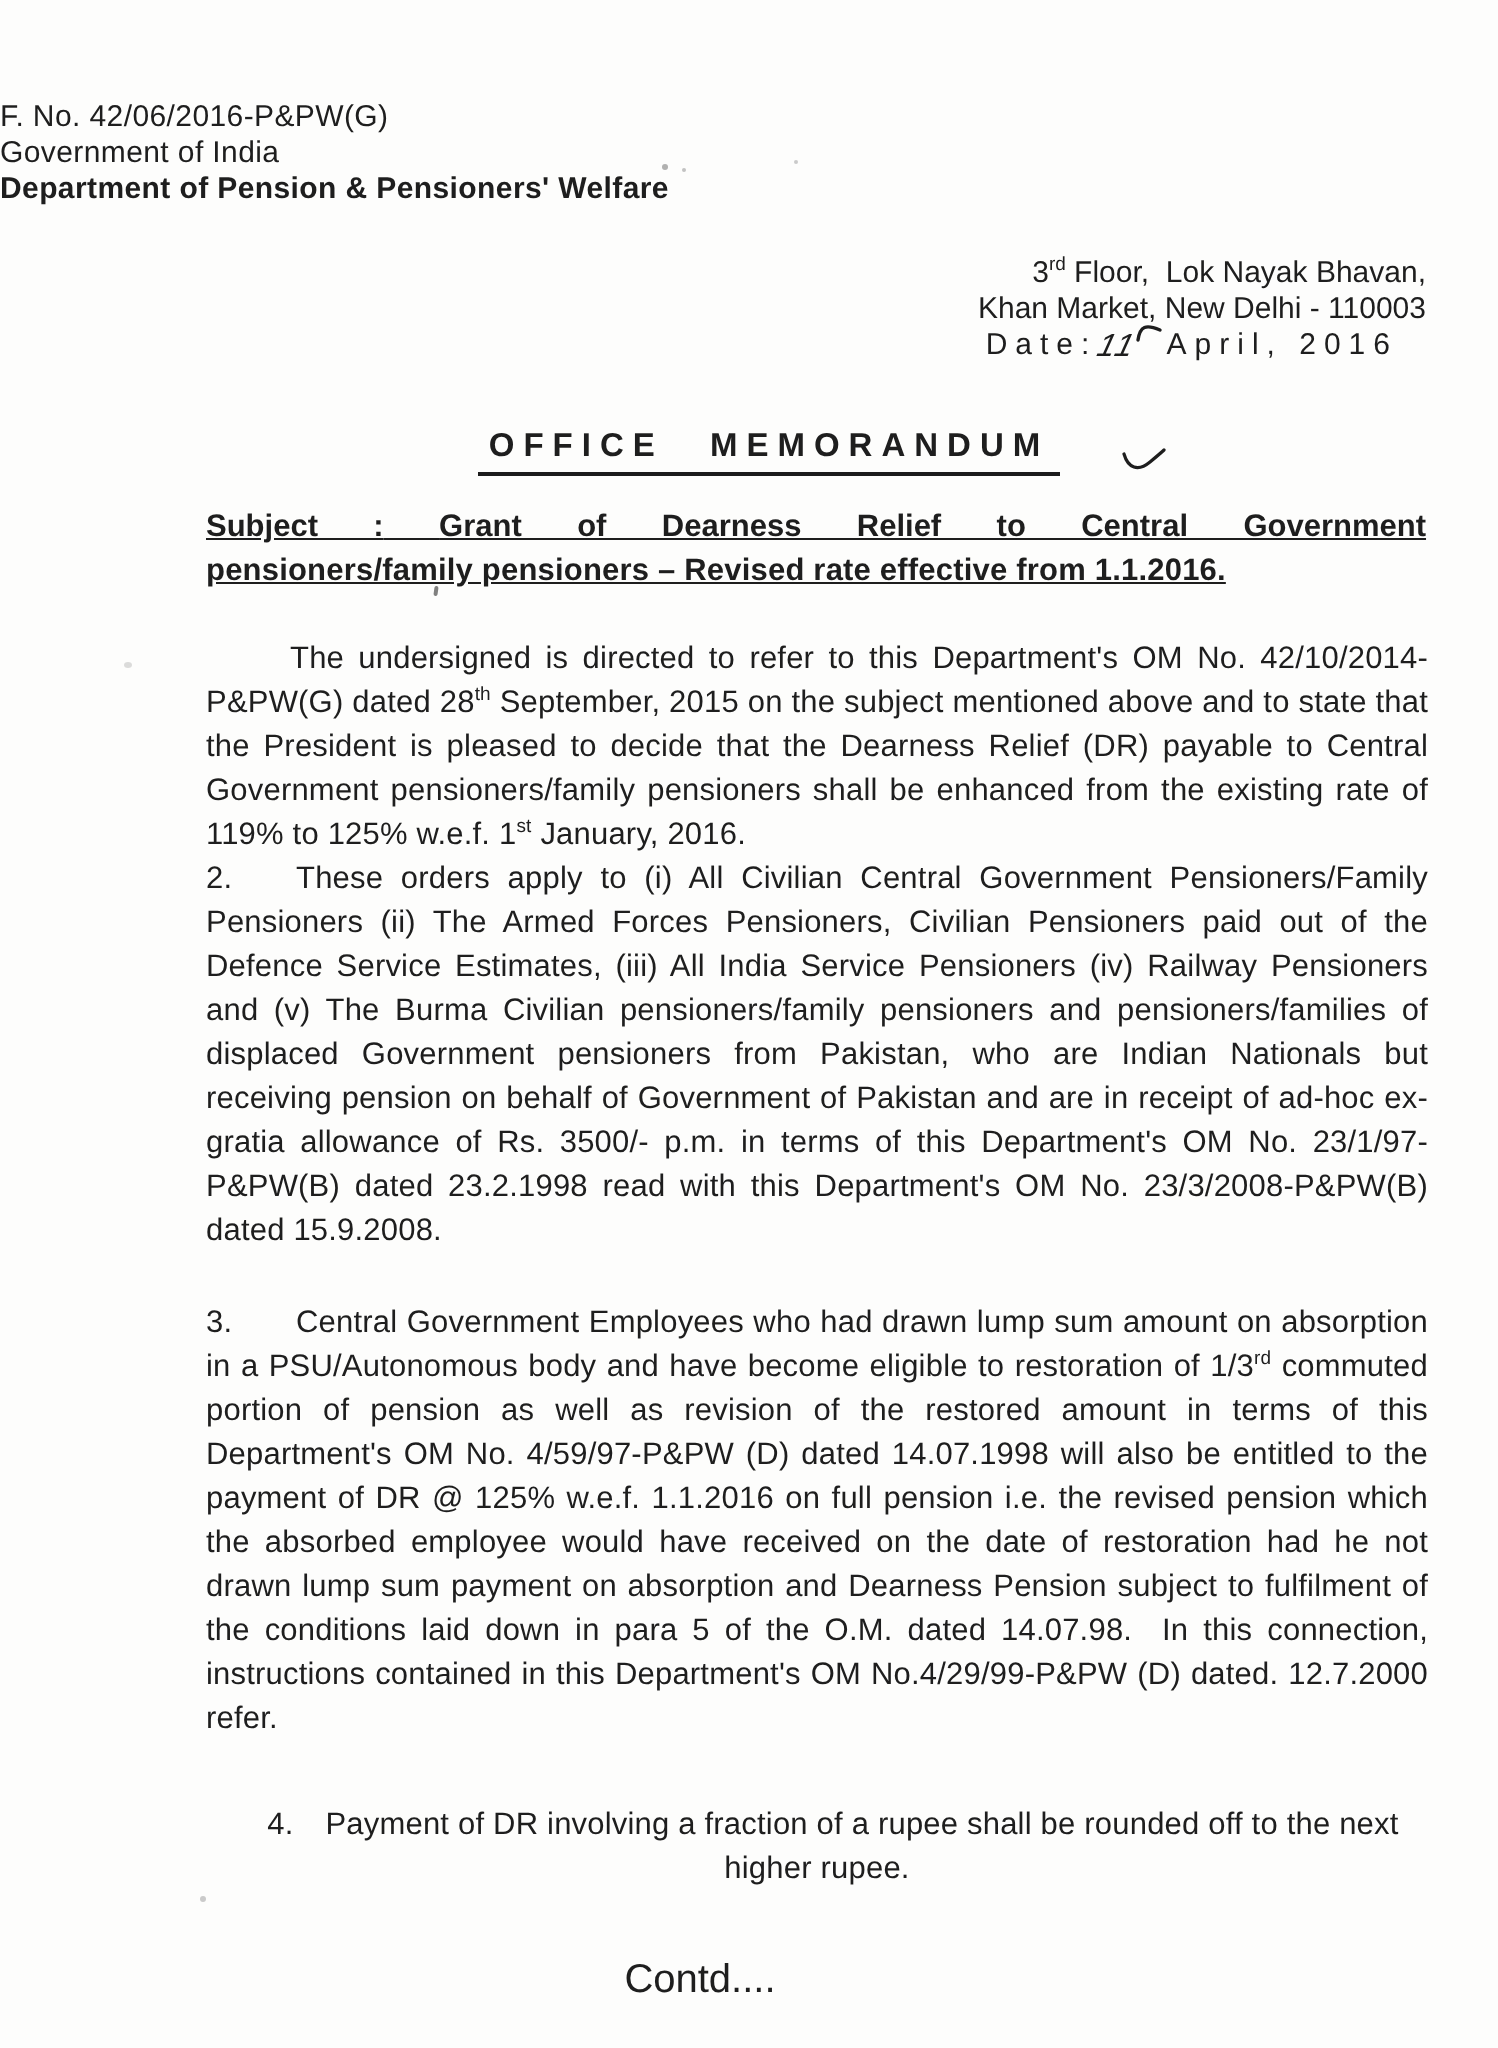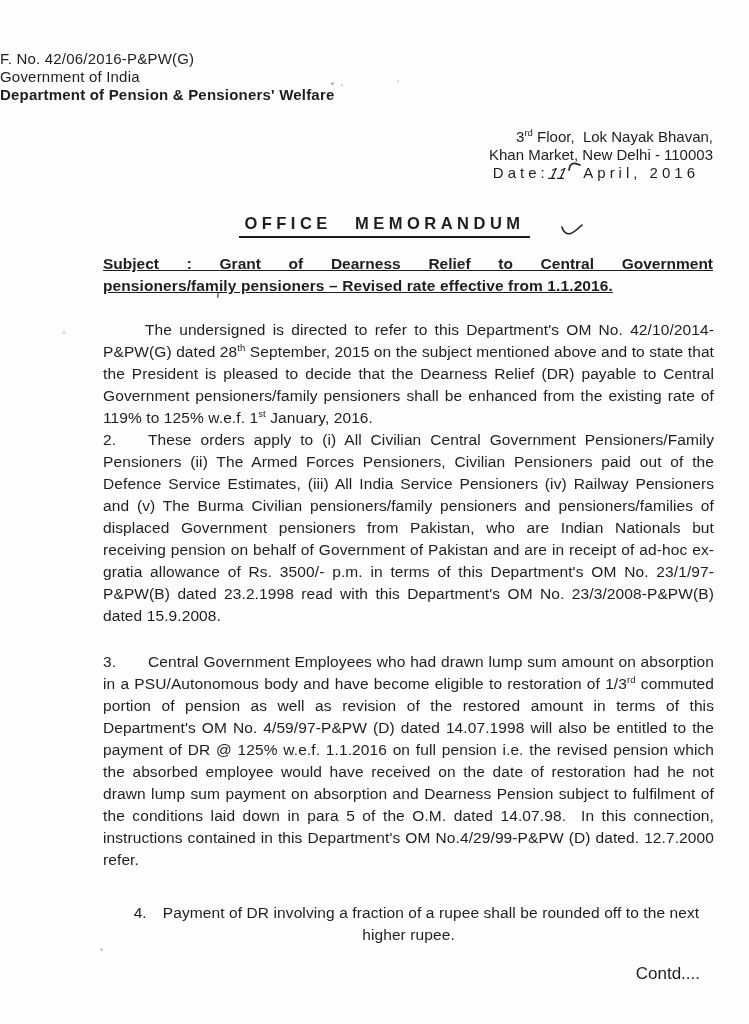--- a/index.html
+++ b/index.html
@@ -79,24 +79,24 @@
     text-align: justify;
     letter-spacing: 0.1px;
   }
   .para.first { margin-top: 22px; text-indent: 42px; }
   .p2 { margin-top: 0; }
   .p3 { margin-top: 24px; }
   .p4 { margin-top: 31px; text-align: center; }
   .pnum { display: inline-block; width: 45px; text-indent: 0; }
 
   .contd {
-    margin-top: 18px;
+    margin-top: 33px;
     margin-right: 49px;
-    text-align: right;
-    font-size: 17px;
+    text-align: center;
+    font-size: 20px;
   }
 
   
   .speck { position: absolute; background: #555; border-radius: 50%; }
   .mark-svg { position: absolute; }
 </style>
 </head>
 <body>
 
 <div class="page">

